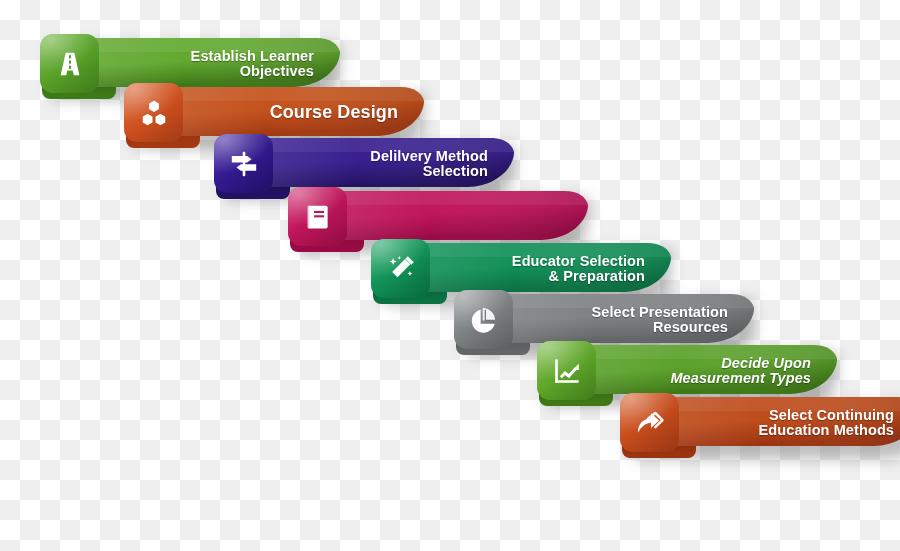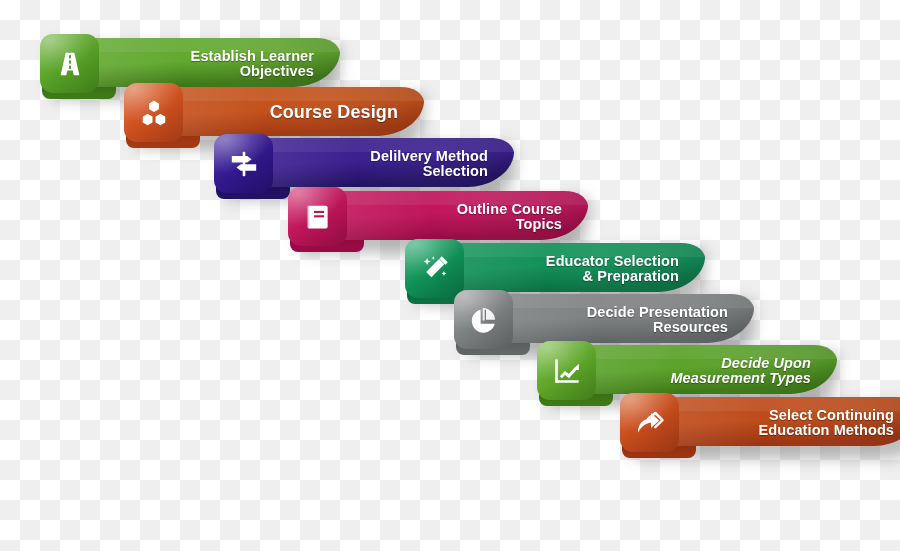--- a/index.html
+++ b/index.html
@@ -227,35 +227,33 @@
         <stop offset="0" stop-color="#ffffff" stop-opacity="0.12"></stop>
         <stop offset="0.45" stop-color="#ffffff" stop-opacity="0.0"></stop>
         <stop offset="1" stop-color="#000000" stop-opacity="0.10"></stop>
       </linearGradient>
     </defs>
     <path d="M0 0 H262 C276 0 284 6 286 14 C286 30 268 48 240 49 H36 C16 49 4 40 0 30 Z" fill="url(#r4-g)"></path>
     <path d="M0 0 H262 C276 0 284 6 286 14 C286 30 268 48 240 49 H36 C16 49 4 40 0 30 Z" fill="url(#r4-h)"></path>
     <path d="M0 0 H262 C276 0 284 6 286 14 L0 14 Z" fill="#ffffff" opacity="0.07"></path>
   </svg>
       </div>
-      <div class="label">Outline Course
-Topics</div>
       <div class="tile" style="background: linear-gradient(135deg, rgb(206, 26, 98) 0%, rgb(172, 15, 79) 100%);">
         <div class="gloss"></div>
         <div class="ico">
           <svg width="28" height="28" viewBox="0 0 32 32" fill="#fff">
       <path d="M6 3h19a2 2 0 0 1 2 2v22a2 2 0 0 1-2 2H6z"></path>
       <rect x="4" y="3" width="3.4" height="26" rx="1.2" opacity="0.75"></rect>
       <rect x="11.5" y="9" width="11.5" height="2.4" fill="#b4175a"></rect>
       <rect x="11.5" y="14" width="11.5" height="2.4" fill="#b4175a"></rect>
     </svg>
         </div>
       </div>
     </div>
-    <div class="step" style="left: 371px; top: 239px; z-index: 14; margin-left: 34px;">
+    <div class="step" style="left: 371px; top: 239px; z-index: 14;">
       <div class="shadow"></div>
       <div class="fold" style="background: linear-gradient(rgb(7, 90, 53) 0%, rgb(11, 114, 68) 85%);"></div>
       <div class="ribbon">
   <svg width="286" height="52" viewBox="0 0 286 52">
     <defs>
       <linearGradient id="r5-g" x1="0" y1="0" x2="0.35" y2="1">
         <stop offset="0" stop-color="#139159"></stop>
         <stop offset="0.55" stop-color="#139159"></stop>
         <stop offset="1" stop-color="#0B7244"></stop>
       </linearGradient>
@@ -300,21 +298,21 @@
         <stop offset="0" stop-color="#ffffff" stop-opacity="0.12"></stop>
         <stop offset="0.45" stop-color="#ffffff" stop-opacity="0.0"></stop>
         <stop offset="1" stop-color="#000000" stop-opacity="0.10"></stop>
       </linearGradient>
     </defs>
     <path d="M0 0 H262 C276 0 284 6 286 14 C286 30 268 48 240 49 H36 C16 49 4 40 0 30 Z" fill="url(#r6-g)"></path>
     <path d="M0 0 H262 C276 0 284 6 286 14 C286 30 268 48 240 49 H36 C16 49 4 40 0 30 Z" fill="url(#r6-h)"></path>
     <path d="M0 0 H262 C276 0 284 6 286 14 L0 14 Z" fill="#ffffff" opacity="0.07"></path>
   </svg>
       </div>
-      <div class="label">Decide Presentation
+      <div class="label">Select Presentation
 Resources</div>
       <div class="tile" style="background: linear-gradient(135deg, rgb(139, 142, 143) 0%, rgb(110, 113, 114) 100%);">
         <div class="gloss"></div>
         <div class="ico">
           <svg width="30" height="30" viewBox="0 0 32 32" fill="#fff">
       <path d="M14.6 3.2v13.2h13.2C27.8 9.2 22 3.4 14.6 3.2z" opacity="0.9"></path>
       <path d="M12.4 5C7 6.3 3 11.2 3 17c0 6.9 5.6 12.5 12.5 12.5 5.8 0 10.7-4 12-9.4H12.4z"></path>
       <path d="M17.4 5.1v11.3h11.3" fill="none" stroke="#76797a" stroke-width="1.4"></path>
     </svg>
         </div>

